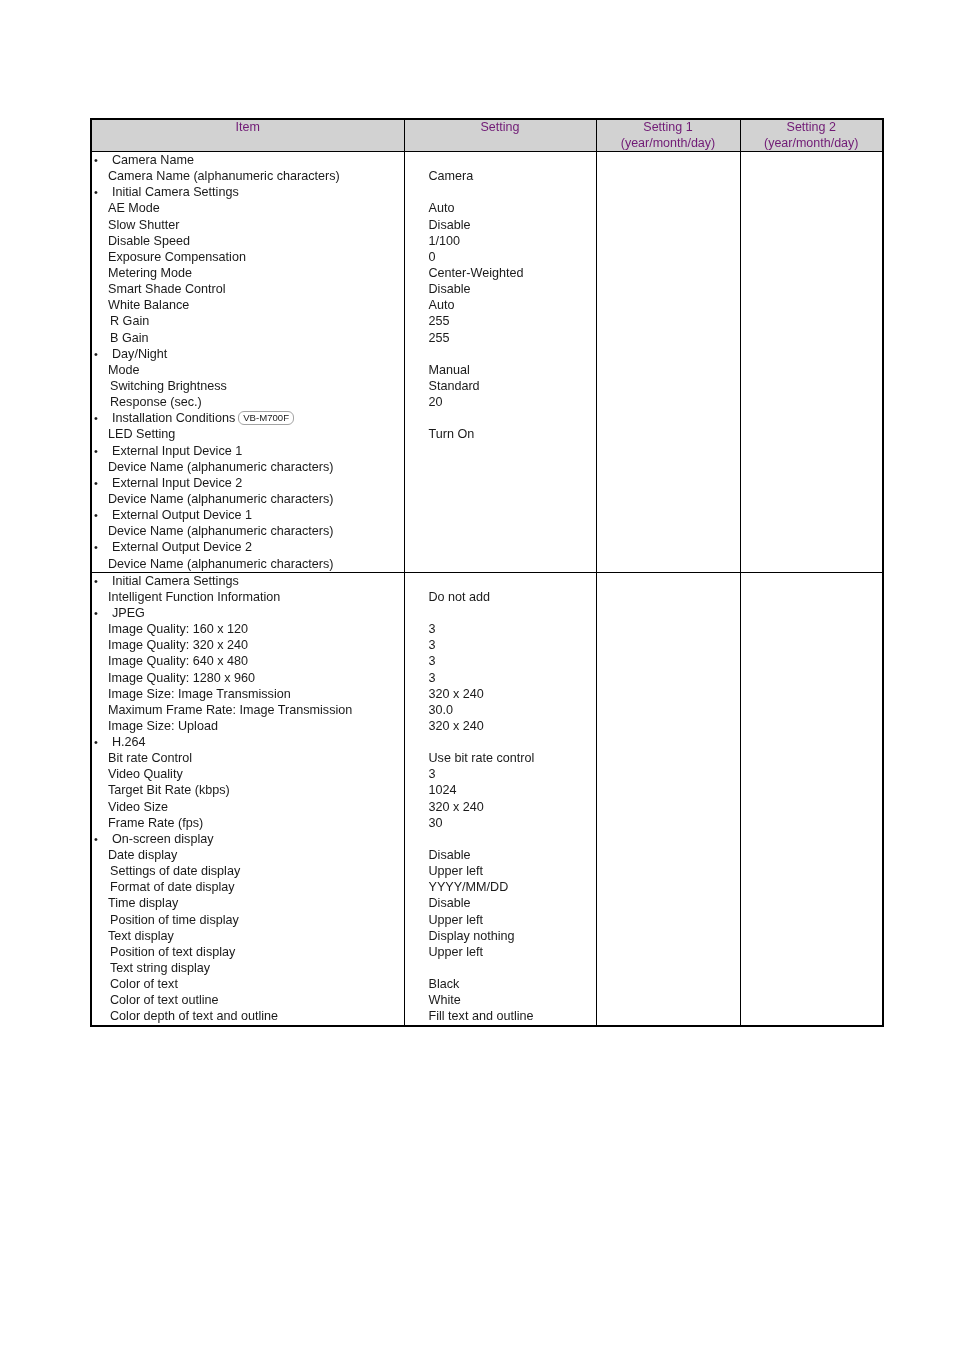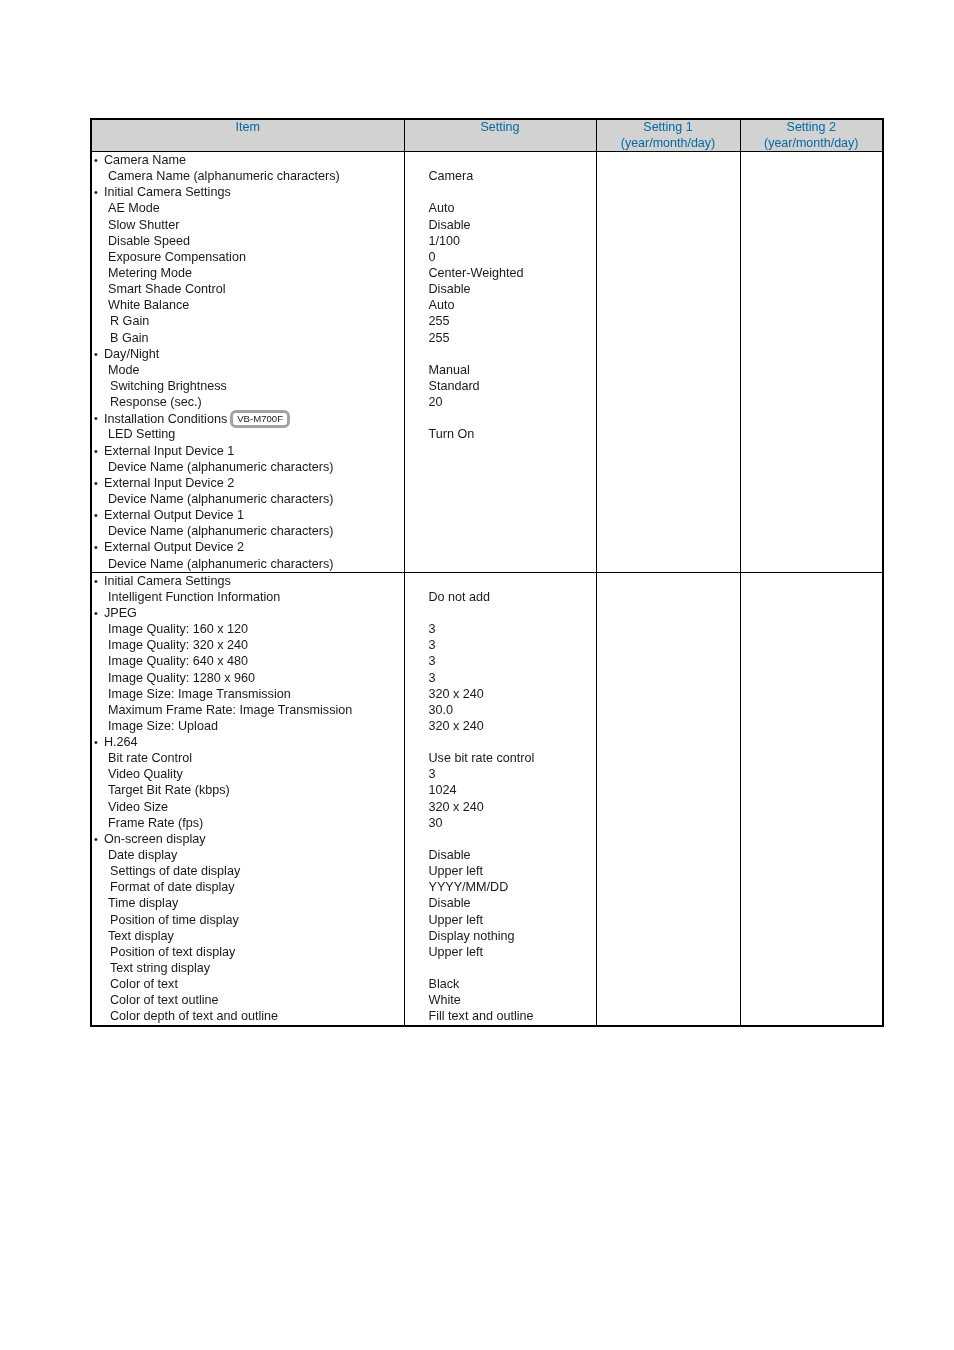--- a/index.html
+++ b/index.html
@@ -51,21 +51,21 @@
   }
 
   thead th {
     background: #d2d2d2;
     border-bottom: 2px solid #000;
     text-align: center;
     font-weight: normal;
     font-size: 12.5px;
     line-height: 15.5px;
     padding: 9px 4px 10px;
-    color: #0369a1;
+    color: #701a75;
   }
   thead th .sub {
     display: block;
   }
 
   tbody td {
     padding: 8px 0 9px 0;
     font-size: 12.6px;
     line-height: 16.15px;
   }
@@ -78,35 +78,35 @@
 
   
   .line {
     white-space: pre;
     height: 16.15px;
     line-height: 16.15px;
     overflow: visible;
   }
   .line.blank { }
 
-  .lv0 { padding-left: 12px; position: relative; }
+  .lv0 { padding-left: 20px; position: relative; }
   .lv0::before {
     content: "\2022";
     position: absolute;
     left: 2px;
     top: 0;
     font-size: 11px;
     line-height: 16.15px;
   }
   .lv1 { padding-left: 16px; }
   .lv2 { padding-left: 18px; }
 
   .badge {
     display: inline-block;
-    border: 3px solid #a3a3a3;
+    border: 1px solid #a3a3a3;
     border-radius: 6px;
     padding: 0px 4px 1px 4px;
     font-size: 9.6px;
     line-height: 11px;
     vertical-align: 1px;
     margin-left: 3px;
     white-space: nowrap;
   }
 
   

